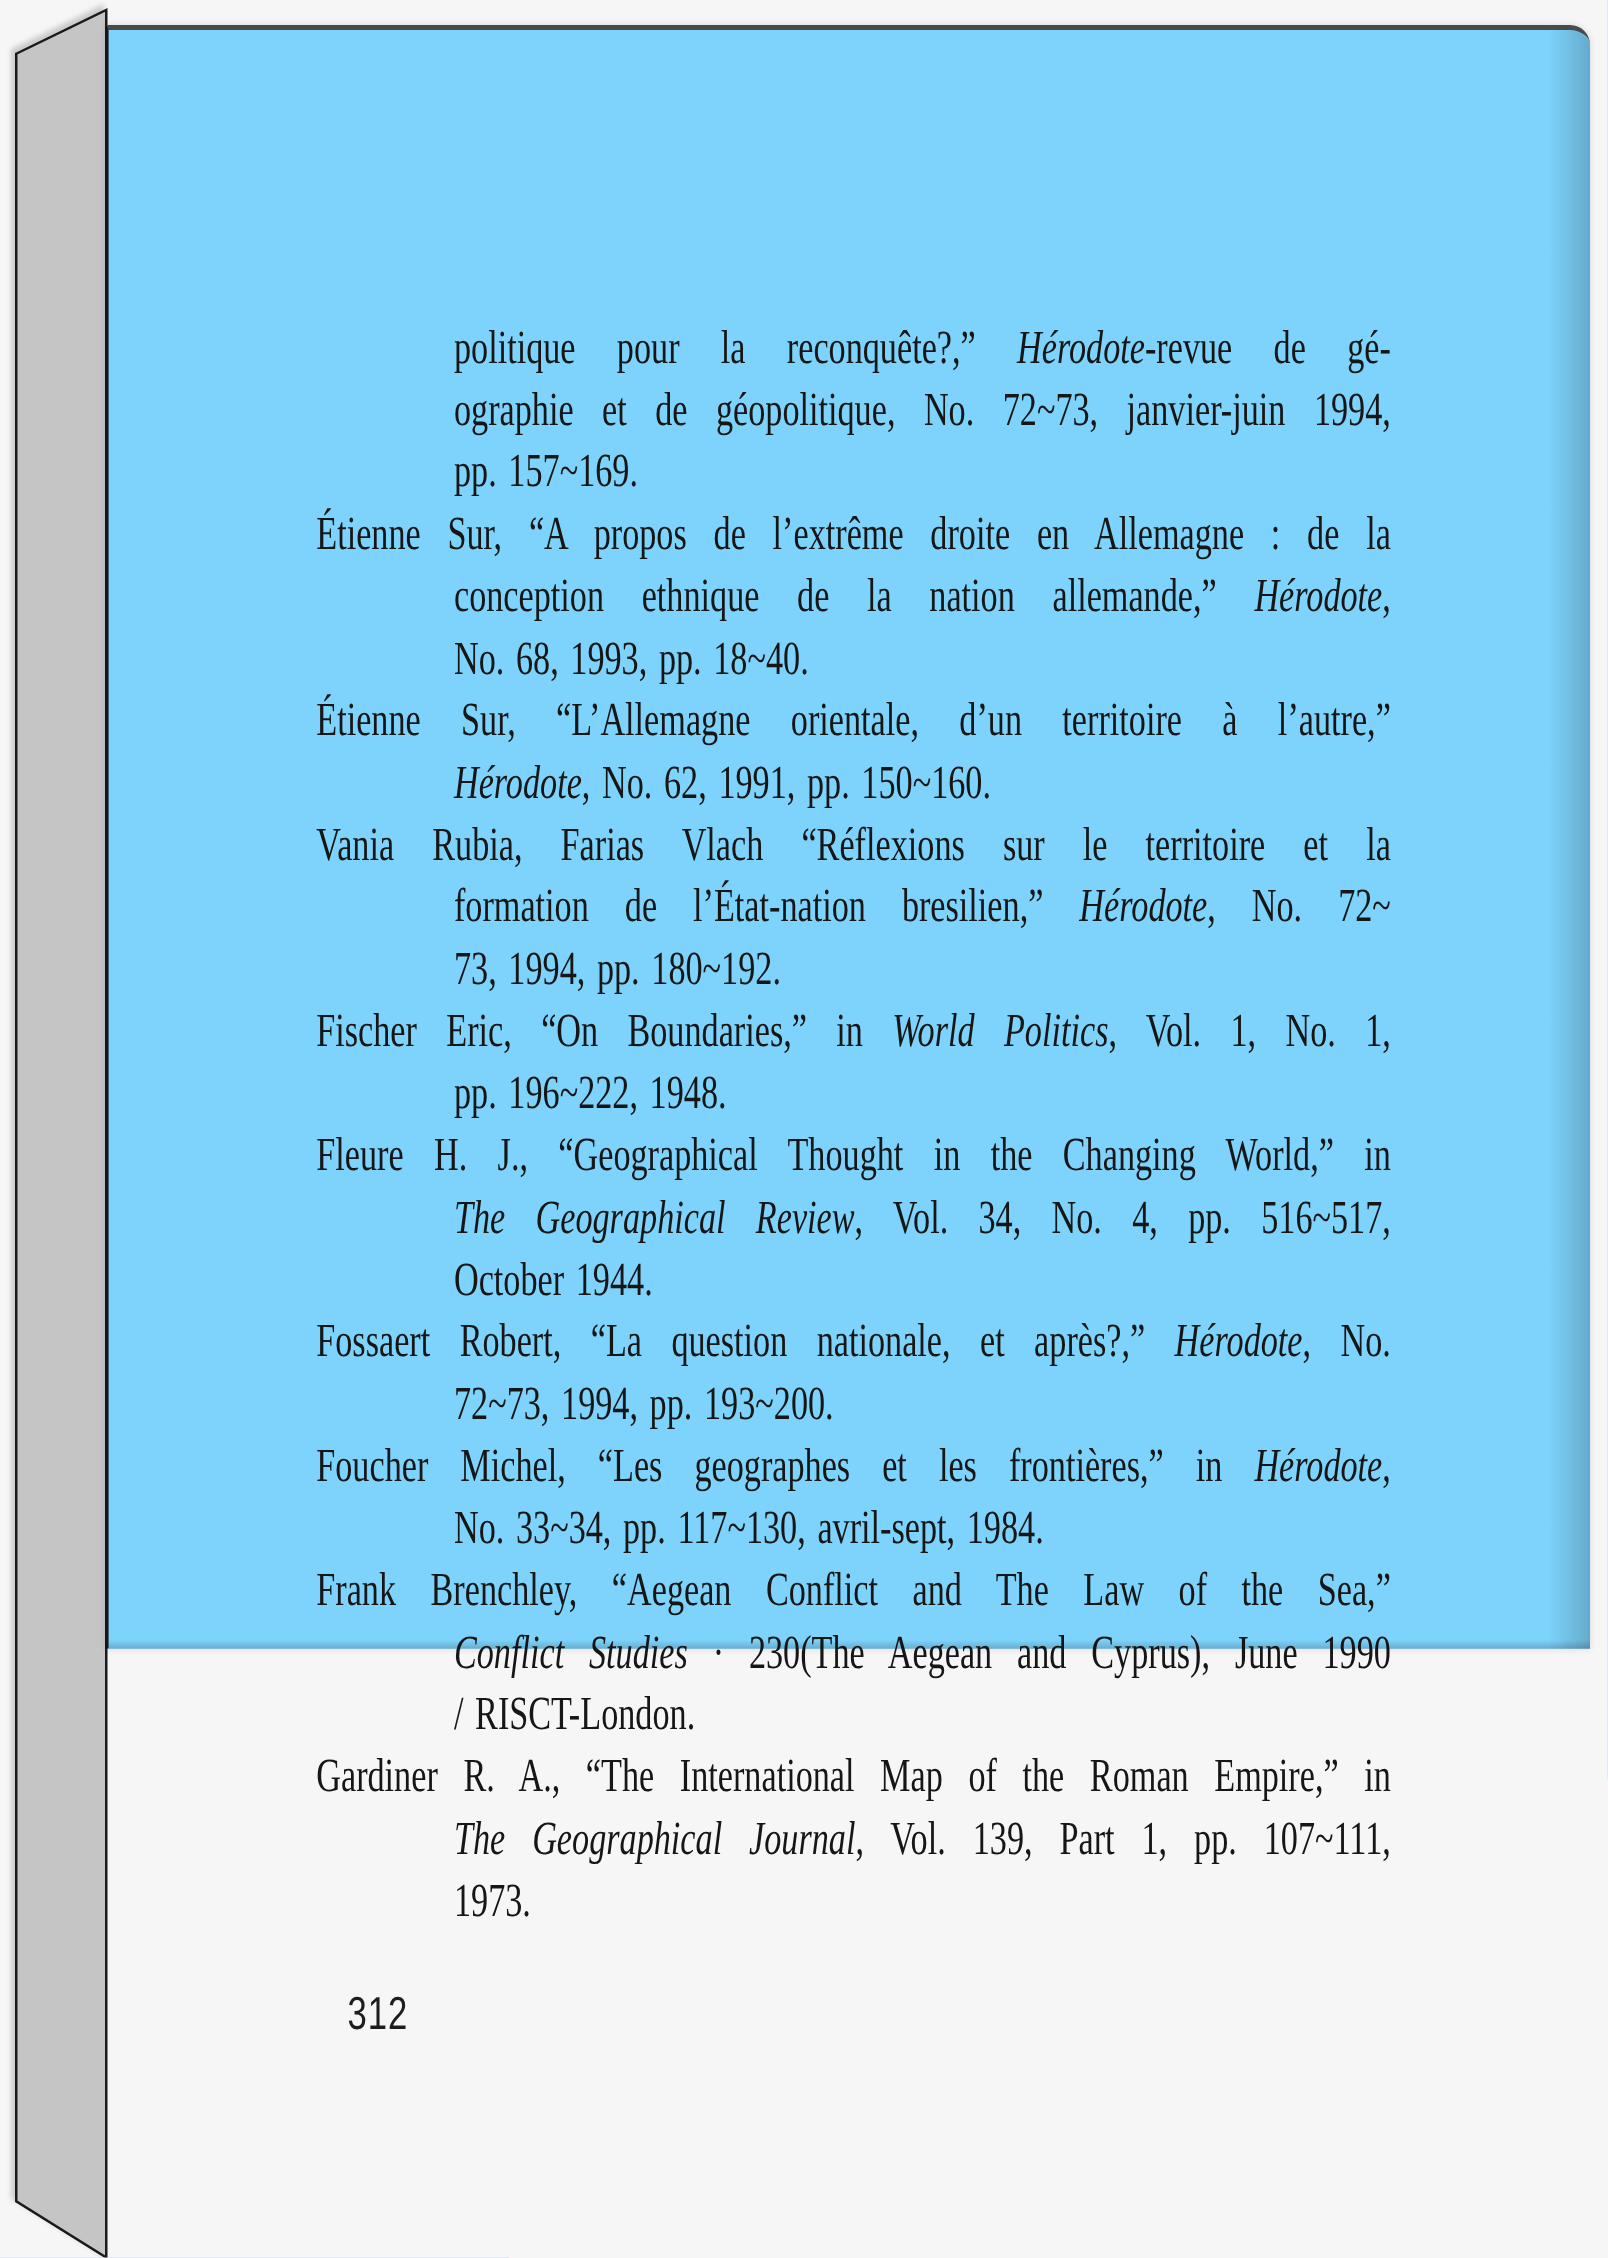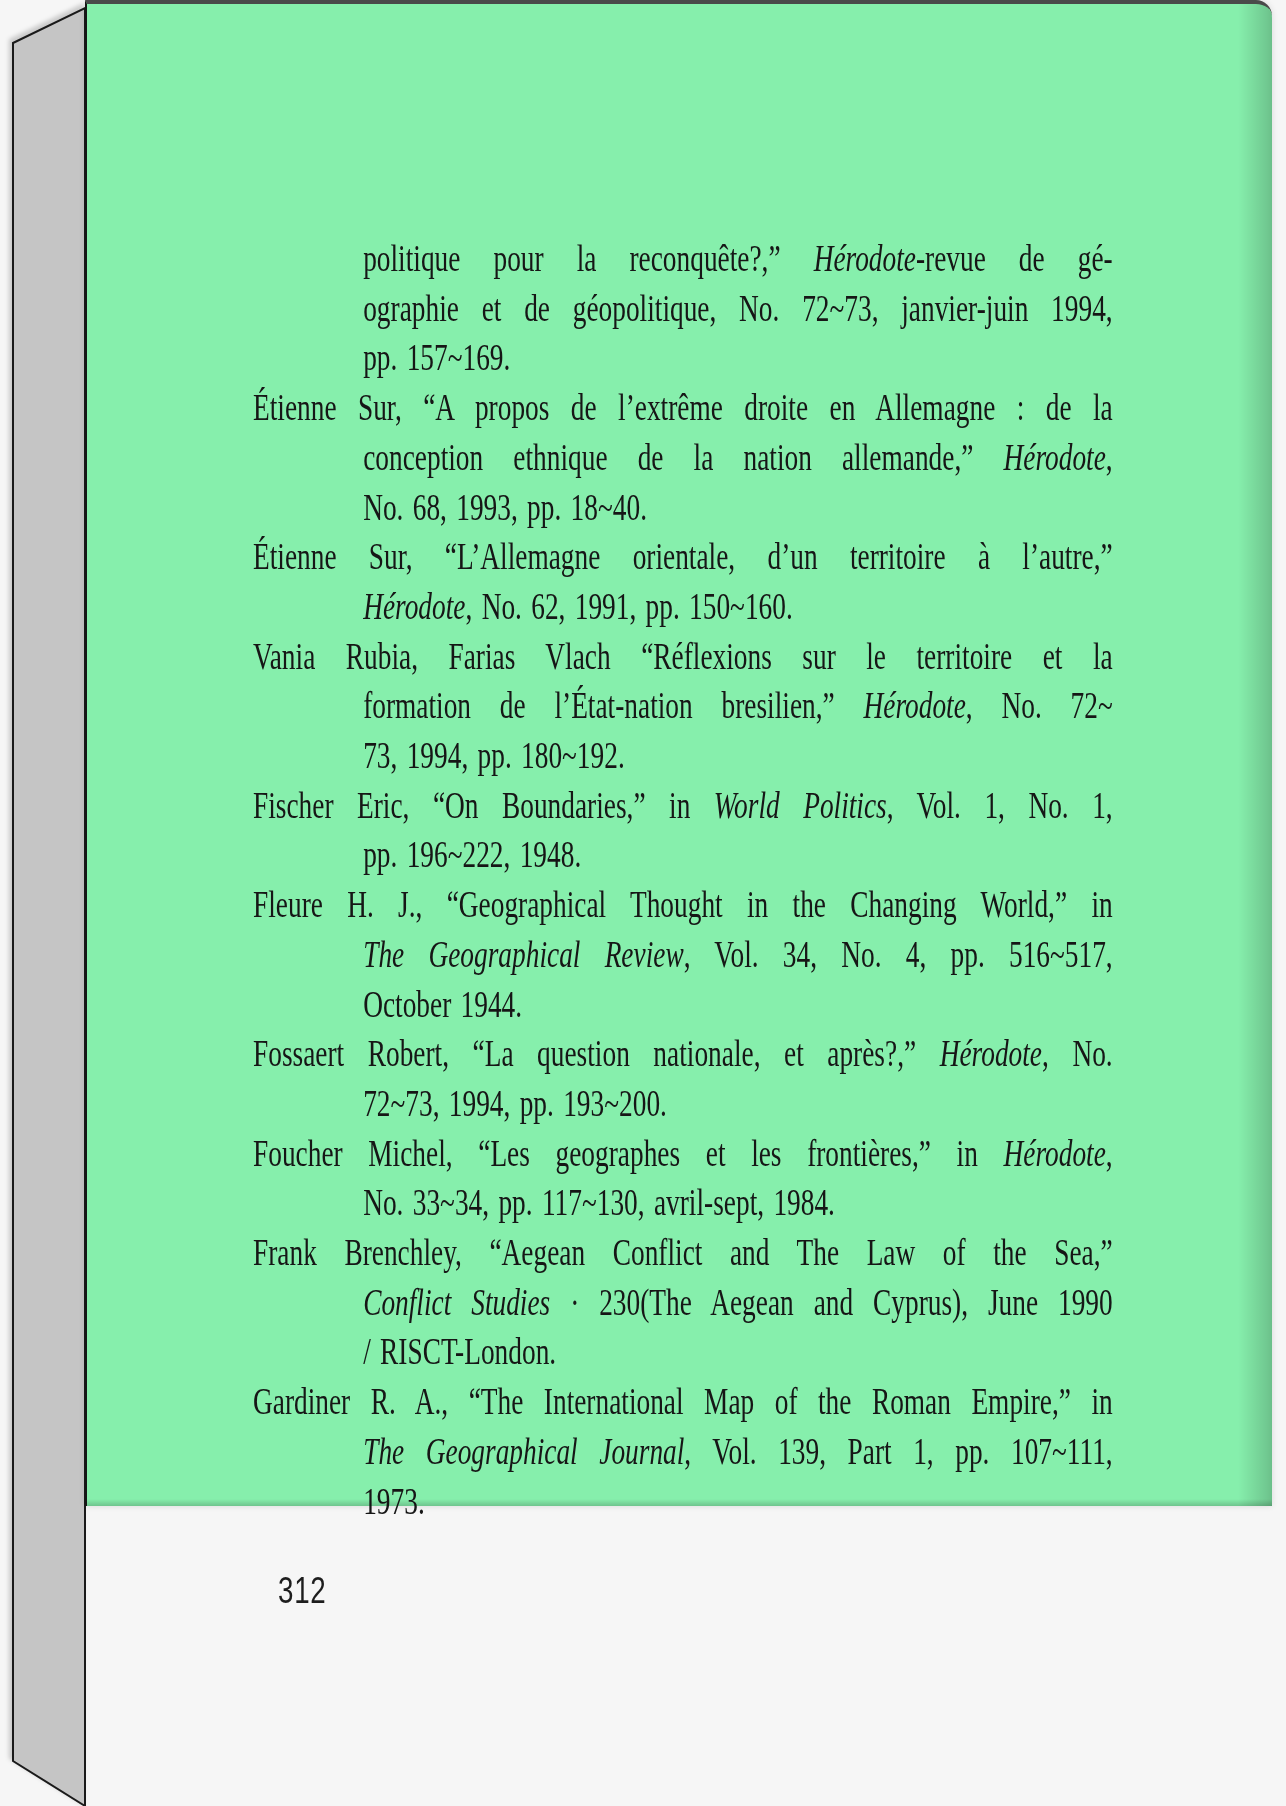--- a/index.html
+++ b/index.html
@@ -10,24 +10,24 @@
     font-family: "Liberation Serif", "DejaVu Serif", serif;
   }
   .scene { position: relative; width: 1286px; height: 1806px; }
 
   
   .spine-svg { position: absolute; left: 0; top: 0; z-index: 1; }
 
   
   .page {
     position: absolute;
-    left: 85px; top: 0;
-    width: 1187px; height: 1506px;
+    left: 85px; top: 20px;
+    width: 1187px; height: 1299px;
     box-sizing: border-box;
-    background: #86efac;
+    background: #7dd3fc;
     border-top: 4px solid #4a4a4a;
     border-left: 2px solid #161616;
     border-radius: 0 16px 0 0;
     box-shadow: 0 0 6px rgba(0,0,0,0.12);
     z-index: 2;
   }
   .right-shade {
     position: absolute; top: 0; right: 0;
     width: 34px; height: 100%;
     background: linear-gradient(to right, rgba(0,0,0,0) 0%, rgba(0,0,0,0.16) 85%, rgba(0,0,0,0.20) 100%);

